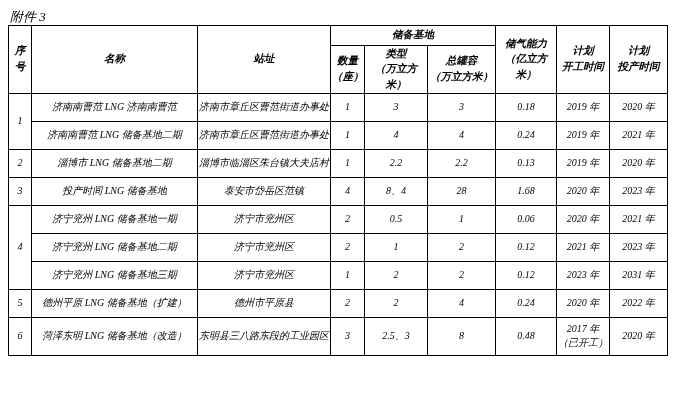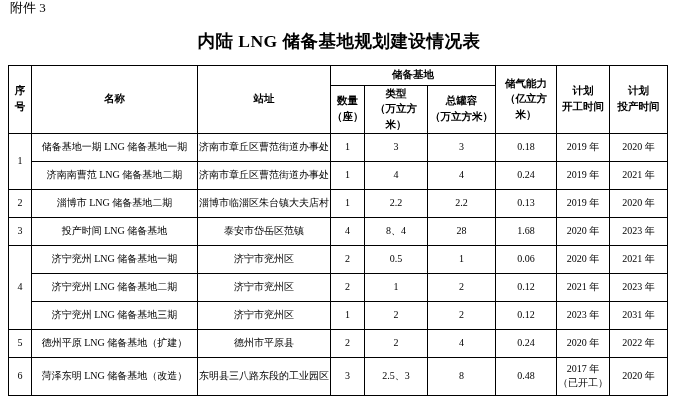--- a/index.html
+++ b/index.html
@@ -9,21 +9,22 @@
     width: 678px;
     height: 410px;
     overflow: hidden;
     font-family: "Liberation Serif", "DejaVu Serif", serif;
     color: #000000;
   }
   .doc {
     width: 678px;
     height: 376px;
     box-sizing: border-box;
-    padding-top: 0;
+    padding-top: 9px;
+    font-style: italic;
   }
   .attachment {
     font-size: 13px;
     padding-left: 10px;
     line-height: 1.2;
   }
   .title {
     text-align: center;
     font-size: 17.5px;
     font-weight: bold;
@@ -58,21 +59,20 @@
   thead tr.span-row { height: 20px; }
   thead tr.sub-row  { height: 42px; }
   tbody tr          { height: 28px; }
   tbody tr.tall     { height: 38px; }
 </style>
 </head>
 <body>
 
 <div class="doc">
   <div class="attachment">附件 3</div>
-  <div class="title">内陆 LNG 储备基地规划建设情况表</div>
 
   <table class="lng">
     <colgroup>
       <col style="width:23px">
       <col style="width:166px">
       <col style="width:133px">
       <col style="width:34px">
       <col style="width:63px">
       <col style="width:68px">
       <col style="width:61px">
@@ -99,21 +99,21 @@
 （座）</th>
         <th>类型
 （万立方米）</th>
         <th>总罐容
 （万立方米）</th>
       </tr>
     </thead>
     <tbody>
       <tr>
         <td rowspan="2">1</td>
-        <td>储备基地一期 LNG 储备基地一期</td>
+        <td>济南南曹范 LNG 济南南曹范</td>
         <td>济南市章丘区曹范街道办事处</td>
         <td>1</td>
         <td>3</td>
         <td>3</td>
         <td>0.18</td>
         <td>2019 年</td>
         <td>2020 年</td>
       </tr>
       <tr>
         <td>济南南曹范 LNG 储备基地二期</td>

